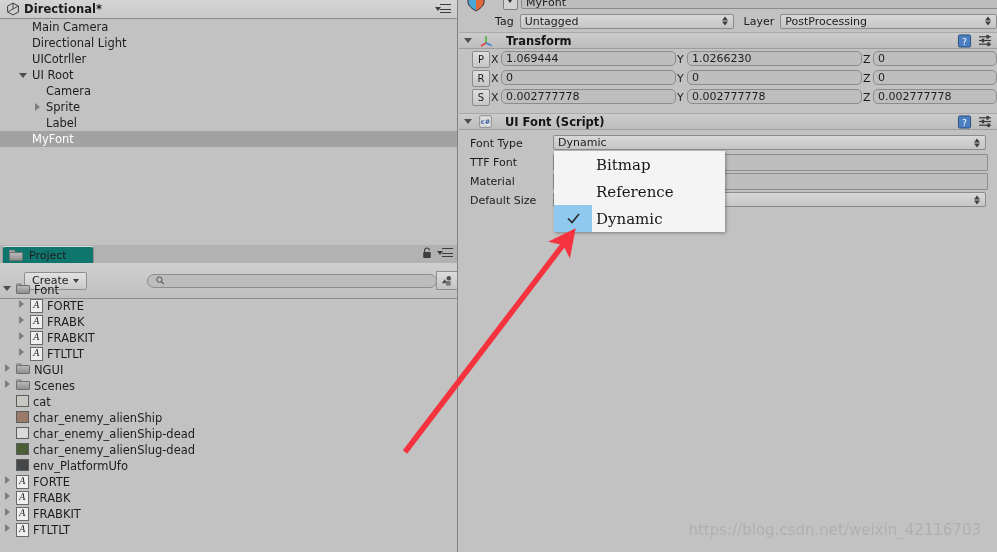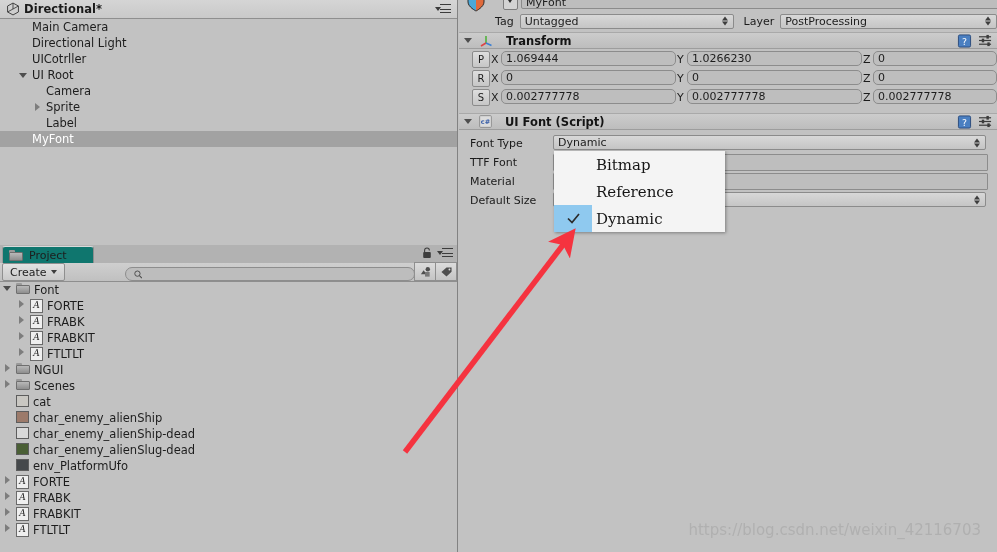--- a/index.html
+++ b/index.html
@@ -56,23 +56,23 @@
     border-top:4.5px solid transparent;border-bottom:4.5px solid transparent;
     border-left:5px solid #7d7d7d;}
 
   
   #project{position:absolute;left:0;top:245px;width:458px;height:307px;background:#c2c2c2;
     border-right:1px solid #828282;box-sizing:border-box;overflow:hidden;}
   #project-tab{left:2px;top:1px;width:92px;}
   #proj-tabstrip{position:absolute;left:0;top:0;width:457px;height:18px;
      background:#b2b2b2;border-bottom:1px solid #9a9a9a;}
   #proj-tab-right{position:absolute;right:4px;top:2px;display:flex;align-items:center;gap:5px;}
-  #proj-toolbar{position:absolute;left:0;top:18px;width:457px;height:19px;
+  #proj-toolbar{position:absolute;left:0;top:18px;width:457px;height:36px;
     background:linear-gradient(#cfcfcf,#c0c0c0);border-bottom:1px solid #8e8e8e;
-    display:flex;align-items:flex-end;box-sizing:border-box;}
+    display:flex;align-items:center;box-sizing:border-box;padding-left:22px;}
   .tb-btn{height:16px;display:flex;align-items:center;padding:0 7px;margin-left:2px;
     background:linear-gradient(#e2e2e2,#c9c9c9);
     border:1px solid #8f8f8f;border-radius:2px;font-size:11px;color:#1d1d1d;gap:4px;}
   .tb-caret{width:0;height:0;border-left:3px solid transparent;border-right:3px solid transparent;
     border-top:4px solid #3d3d3d;}
   #proj-search{height:14px;flex:0 0 auto;width:290px;margin-left:60px;
     background:#bdbdbd;border:1px solid #8d8d8d;border-radius:8px;
     display:flex;align-items:center;padding:0 8px;box-sizing:border-box;}
   #proj-search input{border:0;background:transparent;outline:none;width:100%;
     font-family:inherit;font-size:10px;color:#2b2b2b;padding:0 0 0 4px;}

